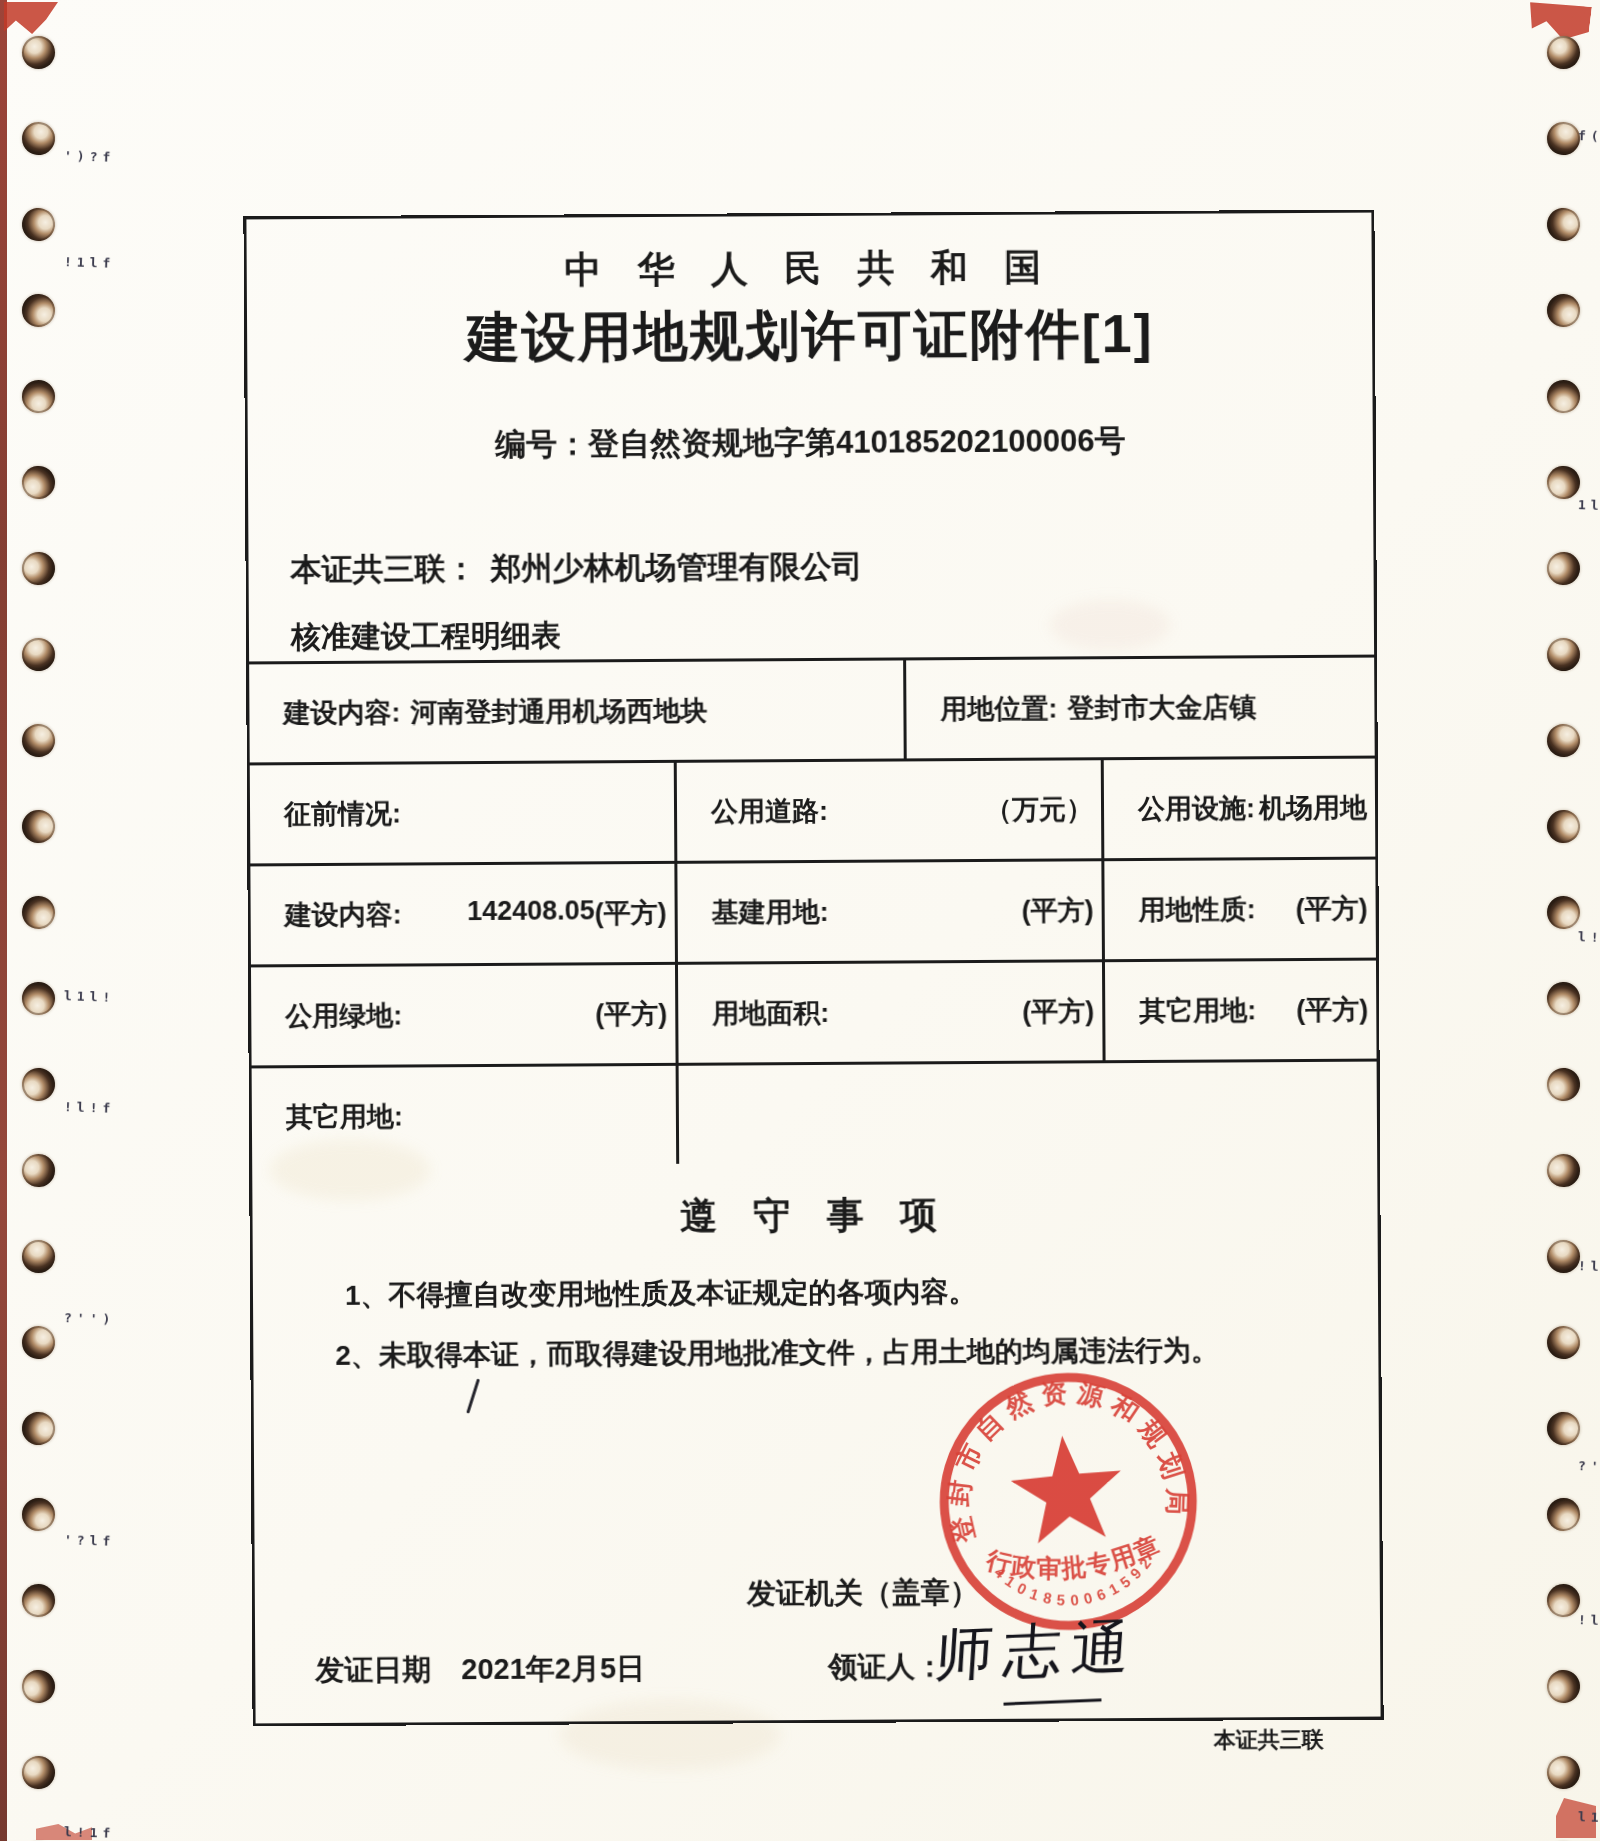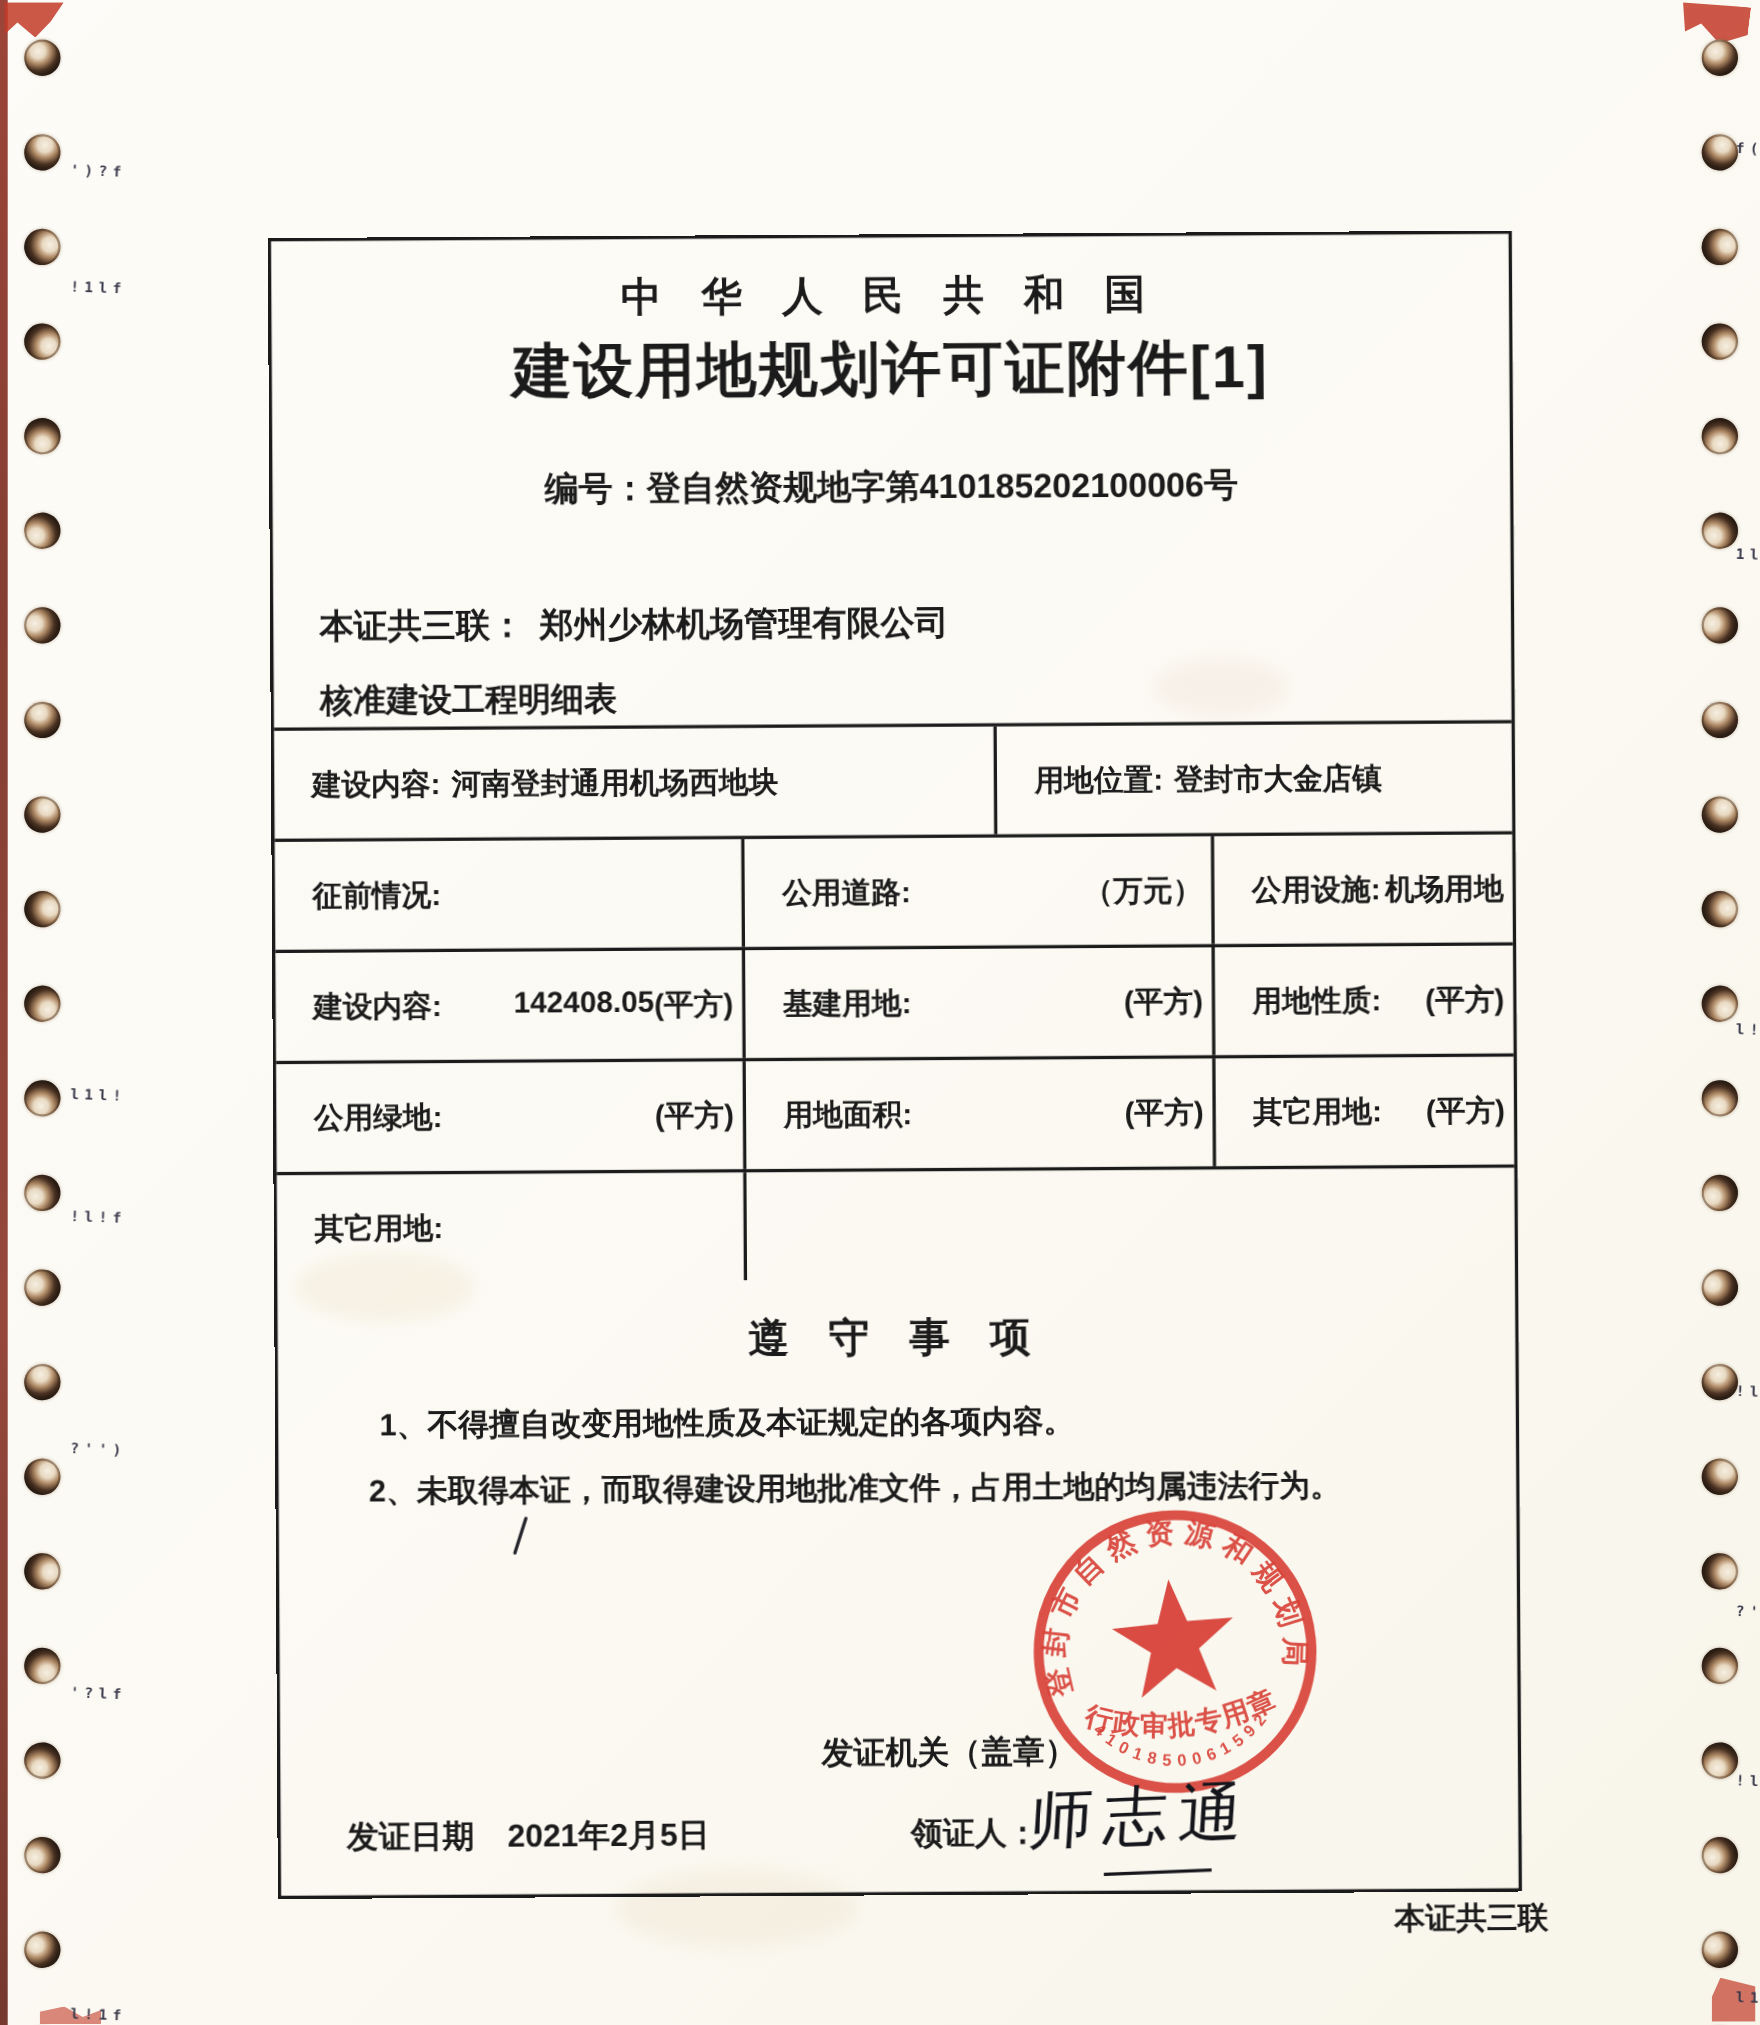--- a/index.html
+++ b/index.html
@@ -72,21 +72,21 @@
   .issuing{top:1358px;left:492px;font-size:29px;font-weight:700;}
   .issue-date{top:1432px;left:60px;font-size:29px;font-weight:700;}
   .issue-date span{position:static;}
   .issue-date .val{margin-left:30px;}
   .holder-label{top:1432px;left:573px;font-size:29px;font-weight:700;}
   .handwriting{top:1398px;left:680px;font-size:58px;font-weight:500;
     letter-spacing:10px;color:#15151c;transform:rotate(-2deg) skewX(-6deg);
     font-family:"DejaVu Serif","Liberation Serif",serif;}
   .hand-underline{top:1486px;left:748px;width:98px;height:3px;background:#15151c;
     transform:rotate(-2deg);}
-  .footer-note{top:1512px;left:1012px;font-size:28px;font-weight:700;}
+  .footer-note{top:1512px;left:958px;font-size:22px;font-weight:700;}
   
   .stamp{top:1147px;left:674px;width:280px;height:280px;
     transform:rotate(-5deg);mix-blend-mode:multiply;opacity:.93;}
 </style>
 </head>
 <body>
 
 <div id="page">
 
   <div class="left-strip"></div>

